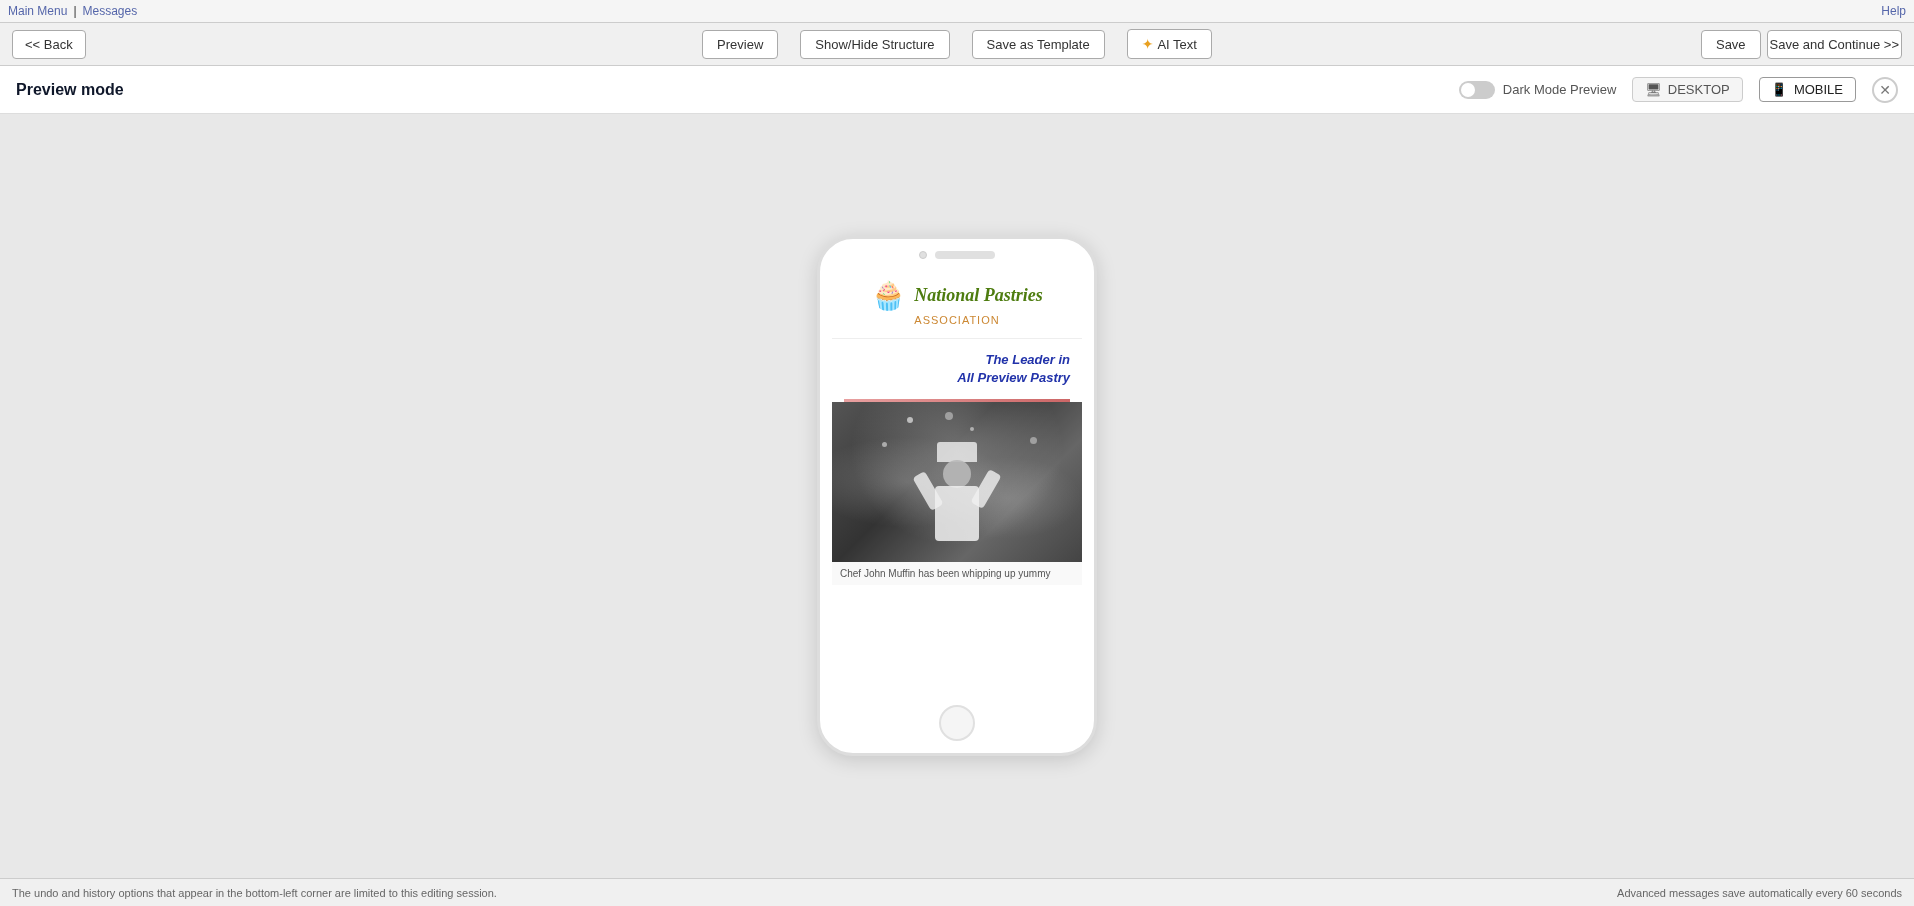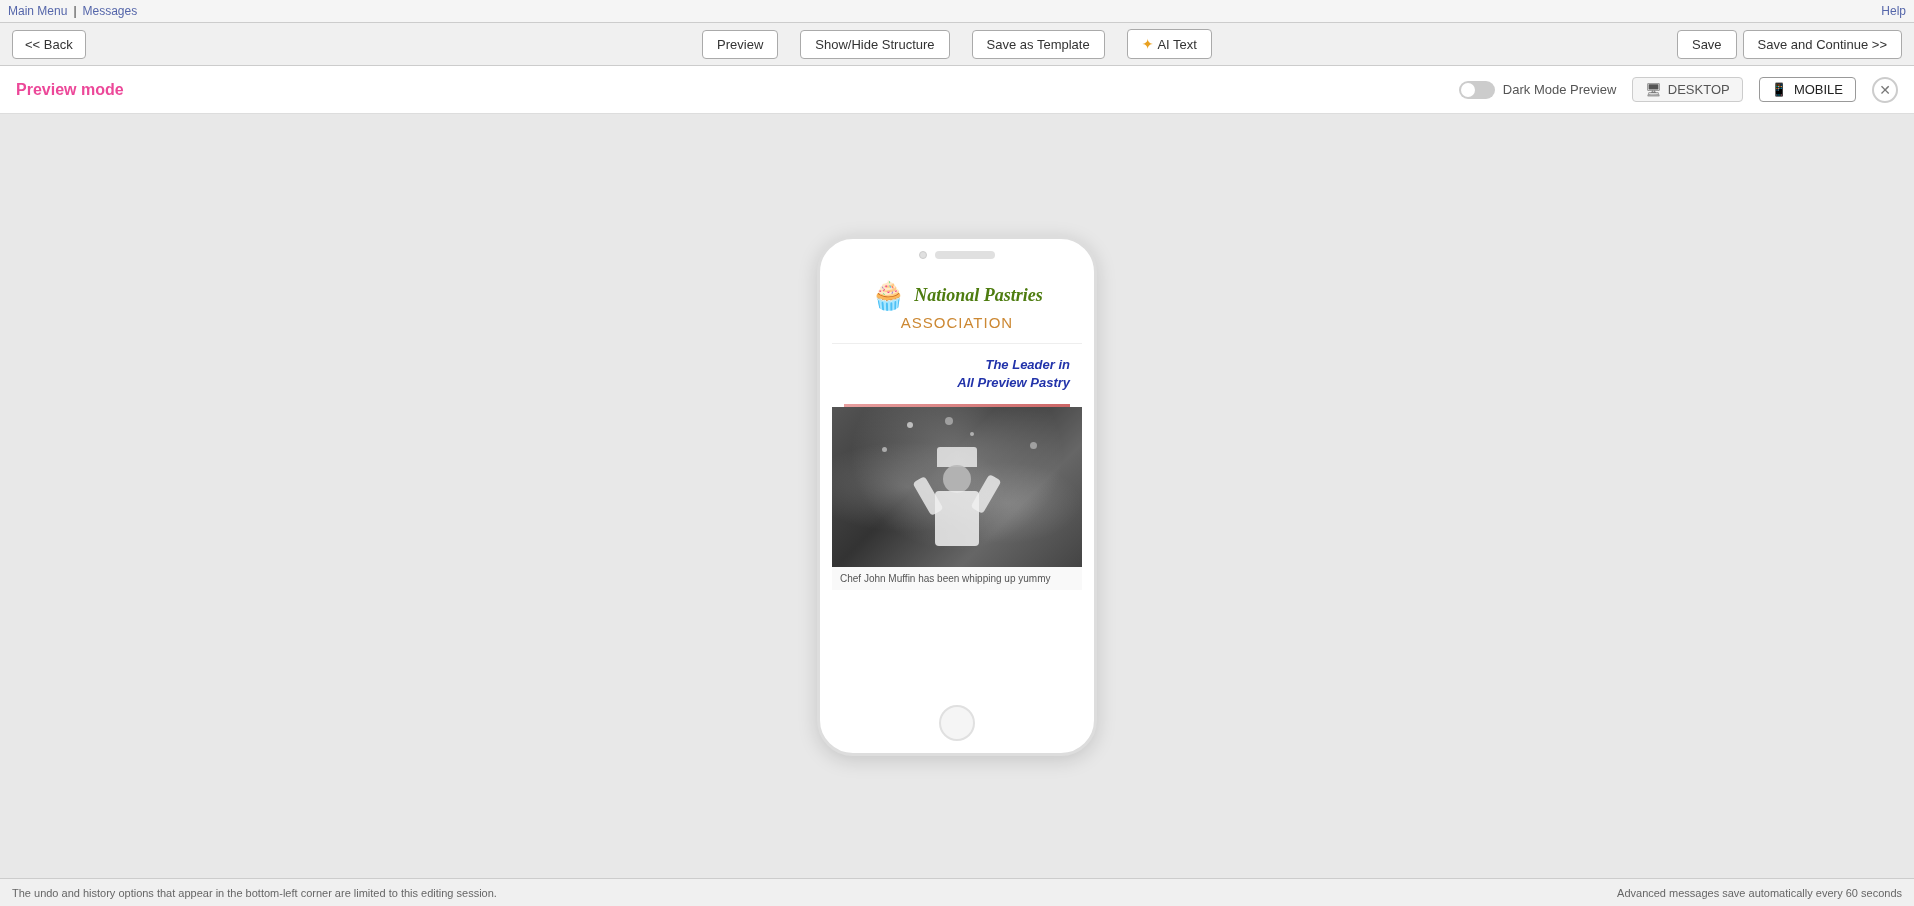--- a/index.html
+++ b/index.html
@@ -60,42 +60,42 @@
       border-radius: 4px;
       cursor: pointer;
       font-size: 13px;
       color: #333;
       display: flex;
       align-items: center;
       gap: 4px;
     }
     .ai-diamond { color: #e8a020; font-size: 14px; }
     .btn-save-continue {
-      padding: 6px 14px;
+      padding: 6px 2px;
       border: 1px solid #aaa;
       background: #fff;
       border-radius: 4px;
       cursor: pointer;
       font-size: 13px;
       color: #333;
     }
 
     
     .preview-bar {
       background: #fff;
       border-bottom: 1px solid #ddd;
       padding: 8px 16px;
       display: flex;
       align-items: center;
       height: 48px;
     }
     .preview-bar .title {
       font-size: 16px;
       font-weight: bold;
-      color: #ec4899;
+      color: #0f172a;
       flex: 1;
     }
     .preview-bar .right-controls {
       display: flex;
       align-items: center;
       gap: 16px;
     }
     .dark-mode-toggle {
       display: flex;
       align-items: center;
@@ -230,21 +230,21 @@
       font-size: 28px;
     }
     .org-name {
       font-family: 'Times New Roman', serif;
       color: #4d7c0f;
       font-size: 18px;
       font-style: italic;
       font-weight: bold;
     }
     .org-subtitle {
-      font-size: 15px;
+      font-size: 11px;
       color: #cc8833;
       letter-spacing: 1px;
       text-align: center;
       margin-top: 2px;
     }
     .email-tagline {
       padding: 12px;
       text-align: right;
       font-style: italic;
       font-weight: bold;

